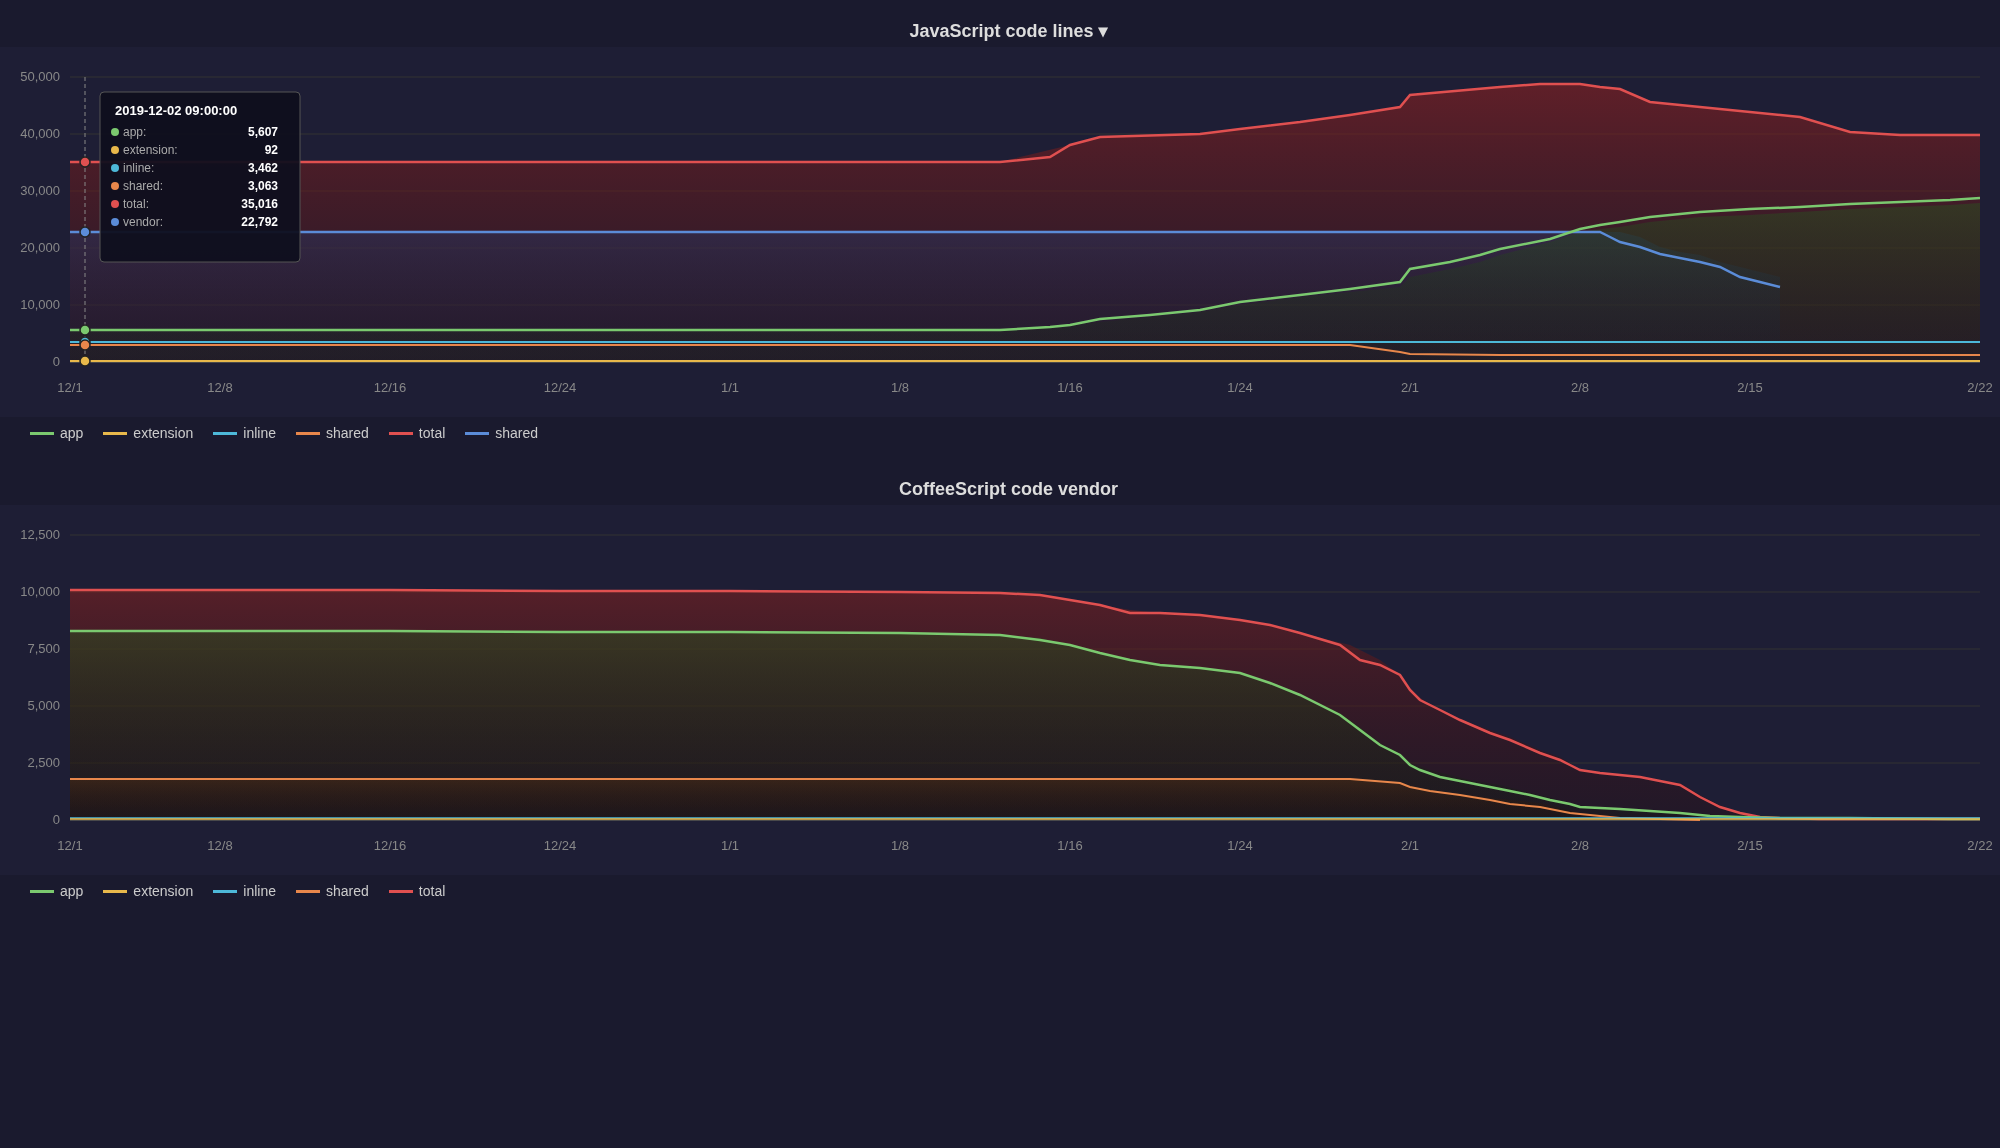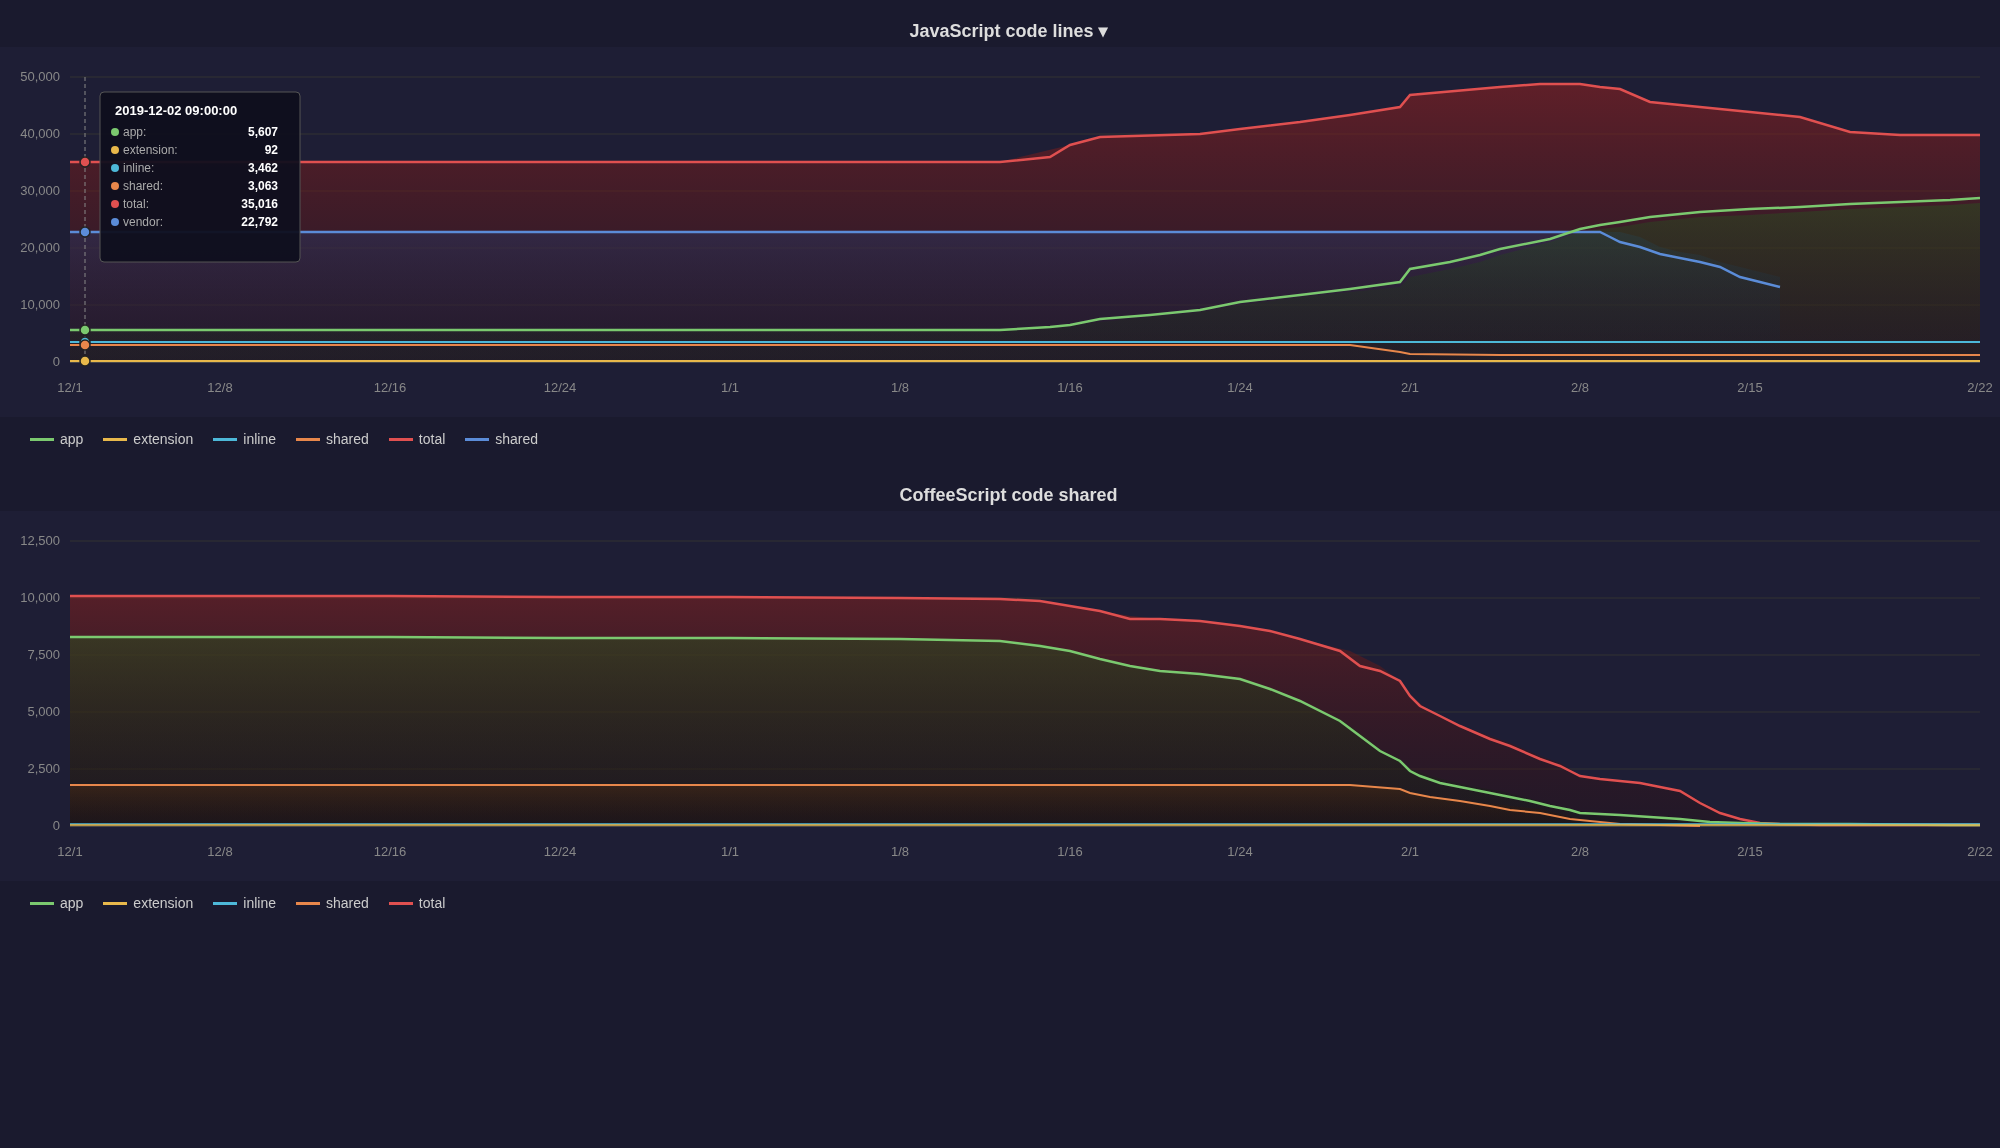--- a/index.html
+++ b/index.html
@@ -31,21 +31,20 @@
       gap: 20px;
       padding: 8px 30px;
       align-items: center;
     }
     .legend-item {
       display: flex;
       align-items: center;
       gap: 6px;
       font-size: 14px;
       color: #ccc;
-      margin-top: 6px;
     }
     .legend-line {
       width: 24px;
       height: 3px;
       display: inline-block;
     }
     .chart-wrapper {
       position: relative;
     }
     .chart-divider {
@@ -200,21 +199,21 @@
       <div class="legend-item">
         <span class="legend-line" style="background:#5b8cd8;"></span>
         <span>shared</span>
       </div>
     </div>
   </div>
 
   <div class="chart-divider"></div>
 
   <div>
-    <div class="chart-title">CoffeeScript code shared</div>
+    <div class="chart-title">CoffeeScript code vendor</div>
     <div class="chart-wrapper">
       <svg viewBox="0 0 2000 370" xmlns="http://www.w3.org/2000/svg" style="display:block;">
 
         <rect width="2000" height="370" fill="#1e1e35"></rect>
 
         <line x1="70" y1="30" x2="1980" y2="30" stroke="#333" stroke-width="1"></line>
         <line x1="70" y1="87" x2="1980" y2="87" stroke="#333" stroke-width="1"></line>
         <line x1="70" y1="144" x2="1980" y2="144" stroke="#333" stroke-width="1"></line>
         <line x1="70" y1="201" x2="1980" y2="201" stroke="#333" stroke-width="1"></line>
         <line x1="70" y1="258" x2="1980" y2="258" stroke="#333" stroke-width="1"></line>

